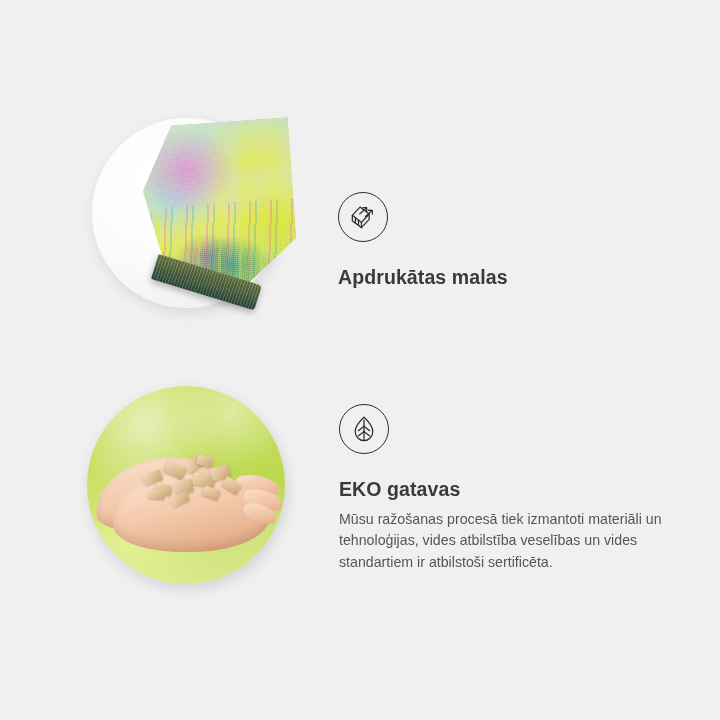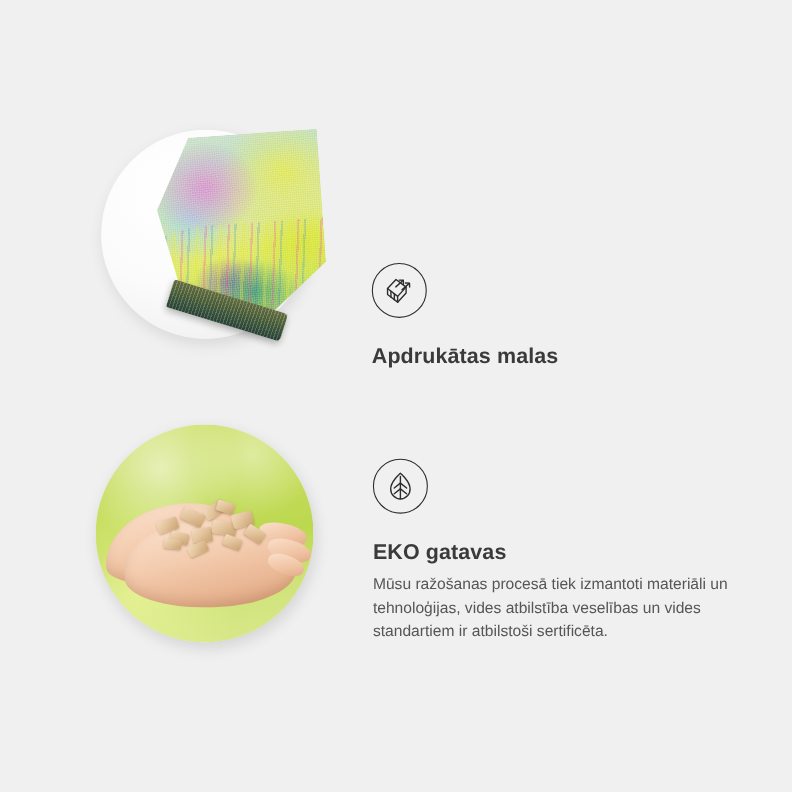--- a/index.html
+++ b/index.html
@@ -19,21 +19,21 @@
   .page {
     position: relative;
     width: 720px;
     height: 720px;
   }
 
   
   .feature {
     position: absolute;
     display: flex;
-    align-items: flex-end;
+    align-items: center;
   }
   .feature-1 { left: 0;  top: 118px;  width: 720px; }
   .feature-2 { left: 0;  top: 386px;  width: 720px; }
 
   
   .media-wrap {
     position: relative;
     flex: 0 0 auto;
   }
   .media-1 { width: 192px; height: 218px; margin-left: 92px; }

